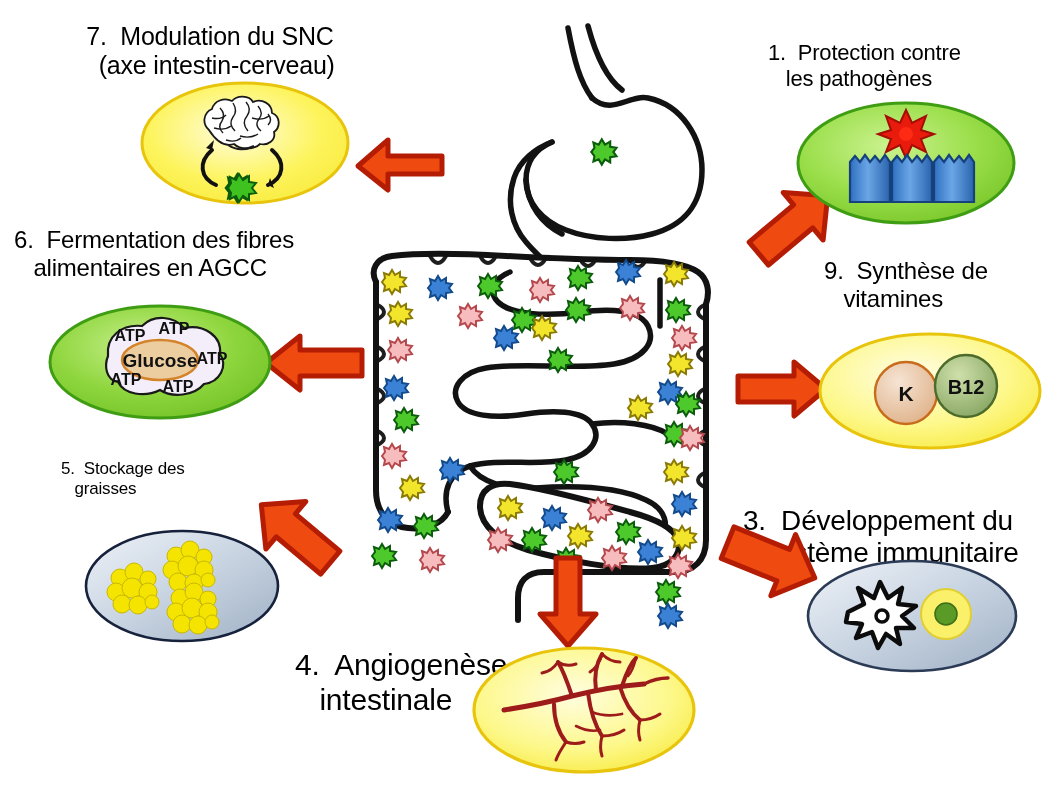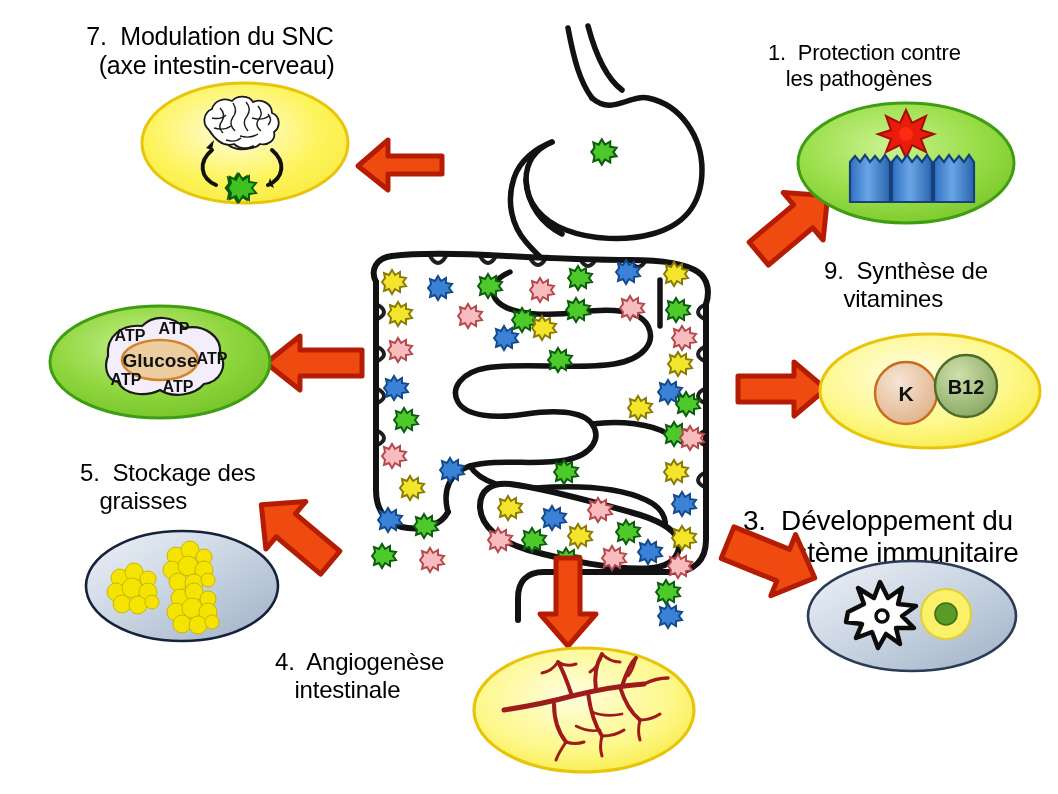--- a/index.html
+++ b/index.html
@@ -18,23 +18,25 @@
   .panel{position:absolute;}
   svg{display:block;overflow:visible;}
 </style>
 </head>
 <body>
 
 <div id="stage">
 
   <div class="lbl c" id="lbl7" style="left:40px;top:22px;width:340px;font-size:25px;">7.  Modulation du SNC
   (axe intestin-cerveau)</div>
-  <div class="lbl l" id="lbl5" style="left:80px;top:459px;width:260px;font-size:24px;">5.  Stockage des
+  <div class="lbl l" id="lbl6" style="left:14px;top:226px;width:340px;font-size:24px;">6.  Fermentation des fibres
+   alimentaires en AGCC</div>
+  <div class="lbl l" id="lbl5" style="left:61px;top:459px;width:260px;font-size:17px;">5.  Stockage des
    graisses</div>
-  <div class="lbl l" id="lbl4" style="left:275px;top:648px;width:270px;font-size:24px;">4.  Angiogenèse
+  <div class="lbl l" id="lbl4" style="left:295px;top:648px;width:270px;font-size:30px;">4.  Angiogenèse
    intestinale</div>
   <div class="lbl l" id="lbl1" style="left:768px;top:40px;width:285px;font-size:22px;">1.  Protection contre
    les pathogènes</div>
   <div class="lbl l" id="lbl2" style="left:824px;top:257px;width:230px;font-size:24px;">9.  Synthèse de
    vitamines</div>
   <div class="lbl l" id="lbl3" style="left:743px;top:505px;width:310px;font-size:28px;">3.  Développement du
    système immunitaire</div>
 
   <div class="panel" style="left:330px;top:20px;width:420px;height:620px;">
     <svg width="420" height="620" viewBox="0 0 420 620">

